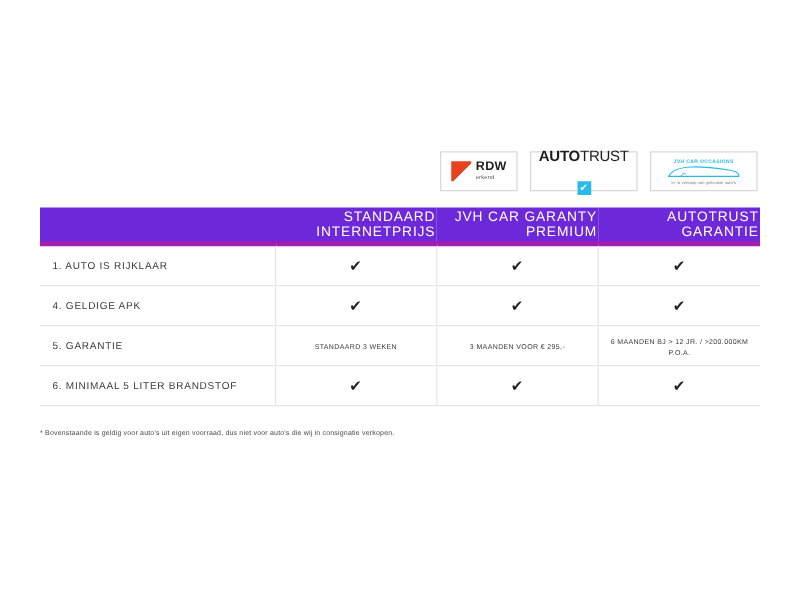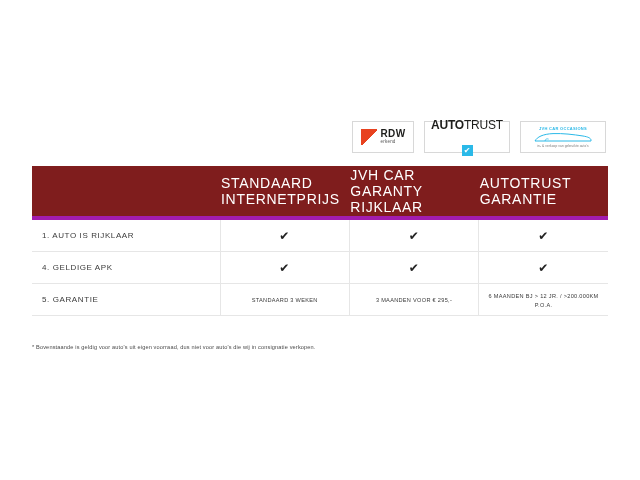--- a/index.html
+++ b/index.html
@@ -120,28 +120,28 @@
     left: 32px;
     top: 166px;
     width: 576px;
   }
   table.compare {
     border-collapse: collapse;
     width: 100%;
     table-layout: fixed;
   }
   table.compare th {
-    background: #7f1d1d;
+    background: #6d28d9;
     color: #ffffff;
-    font-size: 14px;
+    font-size: 11px;
     font-weight: normal;
     letter-spacing: 0.7px;
     height: 25px;
     vertical-align: middle;
-    text-align: left;
+    text-align: right;
     border: none;
   }
   table.compare th.col-label {
     width: 186px;
   }
   table.compare td {
     border-bottom: 1px solid #e6e6e6;
     height: 29px;
     vertical-align: middle;
     font-size: 8px;
@@ -219,21 +219,21 @@
     </div>
 
   </div>
 
   <div class="table-wrap">
     <table class="compare">
       <thead>
         <tr>
           <th class="col-label"></th>
           <th>STANDAARD INTERNETPRIJS</th>
-          <th>JVH CAR GARANTY RIJKLAAR</th>
+          <th>JVH CAR GARANTY PREMIUM</th>
           <th>AUTOTRUST GARANTIE</th>
         </tr>
       </thead>
       <tbody>
         <tr class="first-row">
           <td class="rowlabel">1. AUTO IS RIJKLAAR</td>
           <td class="cell"><span class="check">✔</span></td>
           <td class="cell"><span class="check">✔</span></td>
           <td class="cell"><span class="check">✔</span></td>
         </tr>
@@ -242,19 +242,25 @@
           <td class="cell"><span class="check">✔</span></td>
           <td class="cell"><span class="check">✔</span></td>
           <td class="cell"><span class="check">✔</span></td>
         </tr>
         <tr>
           <td class="rowlabel">5. GARANTIE</td>
           <td class="cell"><span class="small-text">STANDAARD 3 WEKEN</span></td>
           <td class="cell"><span class="small-text">3 MAANDEN VOOR € 295,-</span></td>
           <td class="cell"><span class="small-text">6 MAANDEN BJ &gt; 12 JR. / &gt;200.000KM P.O.A.</span></td>
         </tr>
+        <tr>
+          <td class="rowlabel">6. MINIMAAL 5 LITER BRANDSTOF</td>
+          <td class="cell"><span class="check">✔</span></td>
+          <td class="cell"><span class="check">✔</span></td>
+          <td class="cell"><span class="check">✔</span></td>
+        </tr>
       </tbody>
     </table>
   </div>
 
   <div class="footnote">* Bovenstaande is geldig voor auto's uit eigen voorraad, dus niet voor auto's die wij in consignatie verkopen.</div>
 
 </div>
 
 </body></html>

